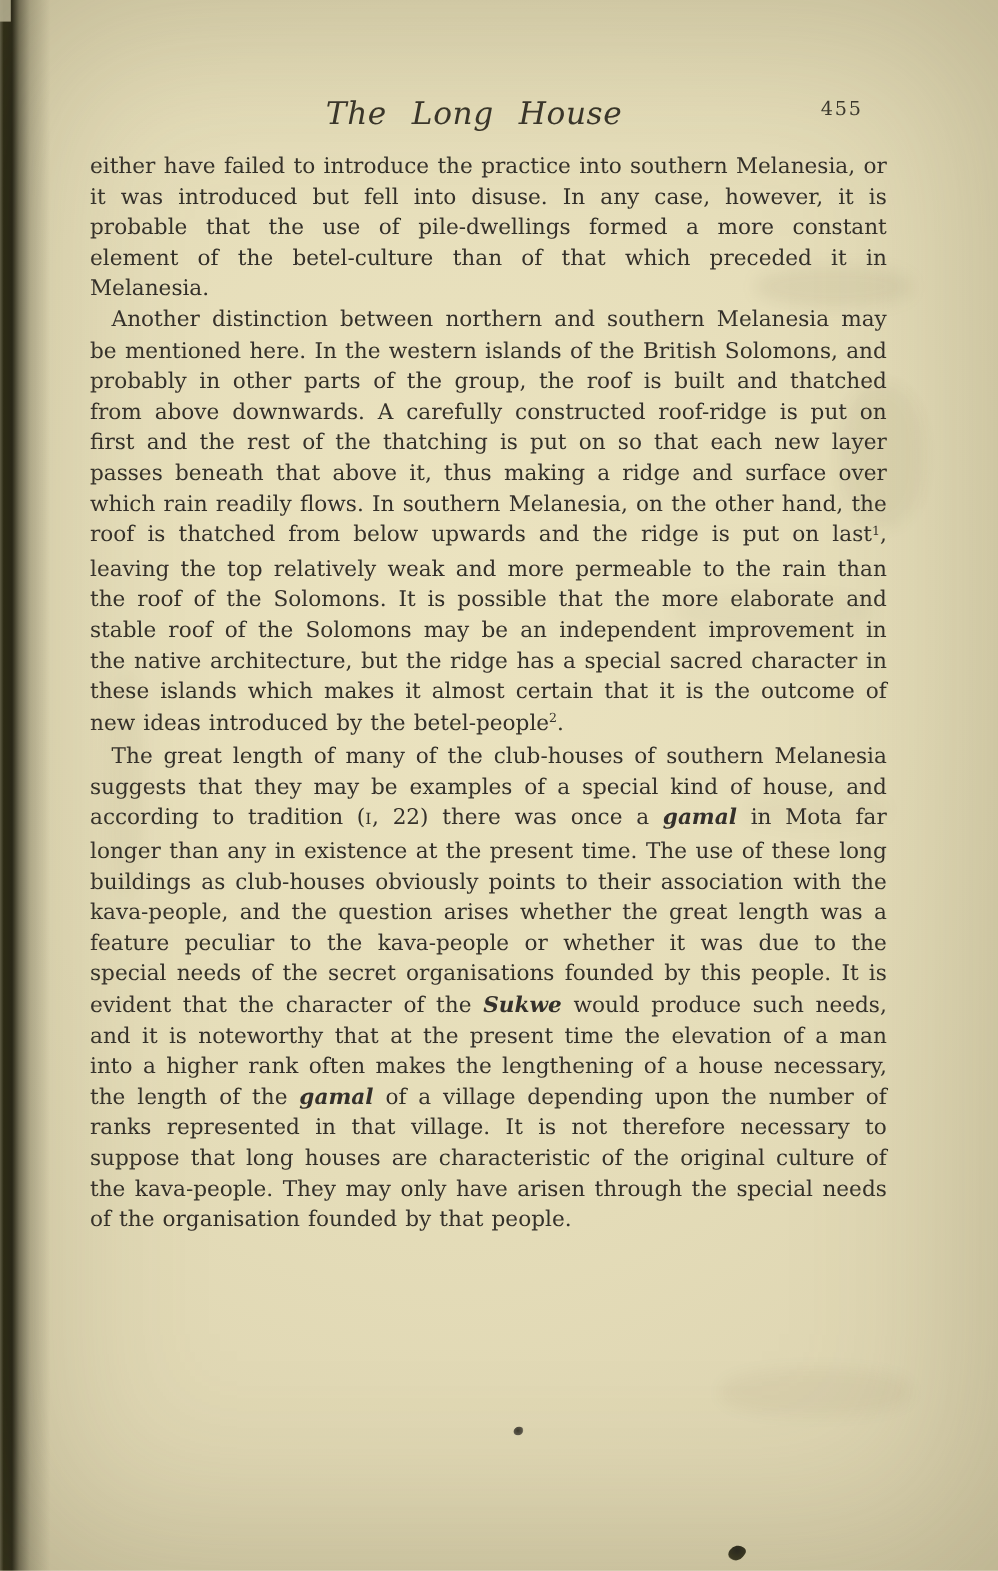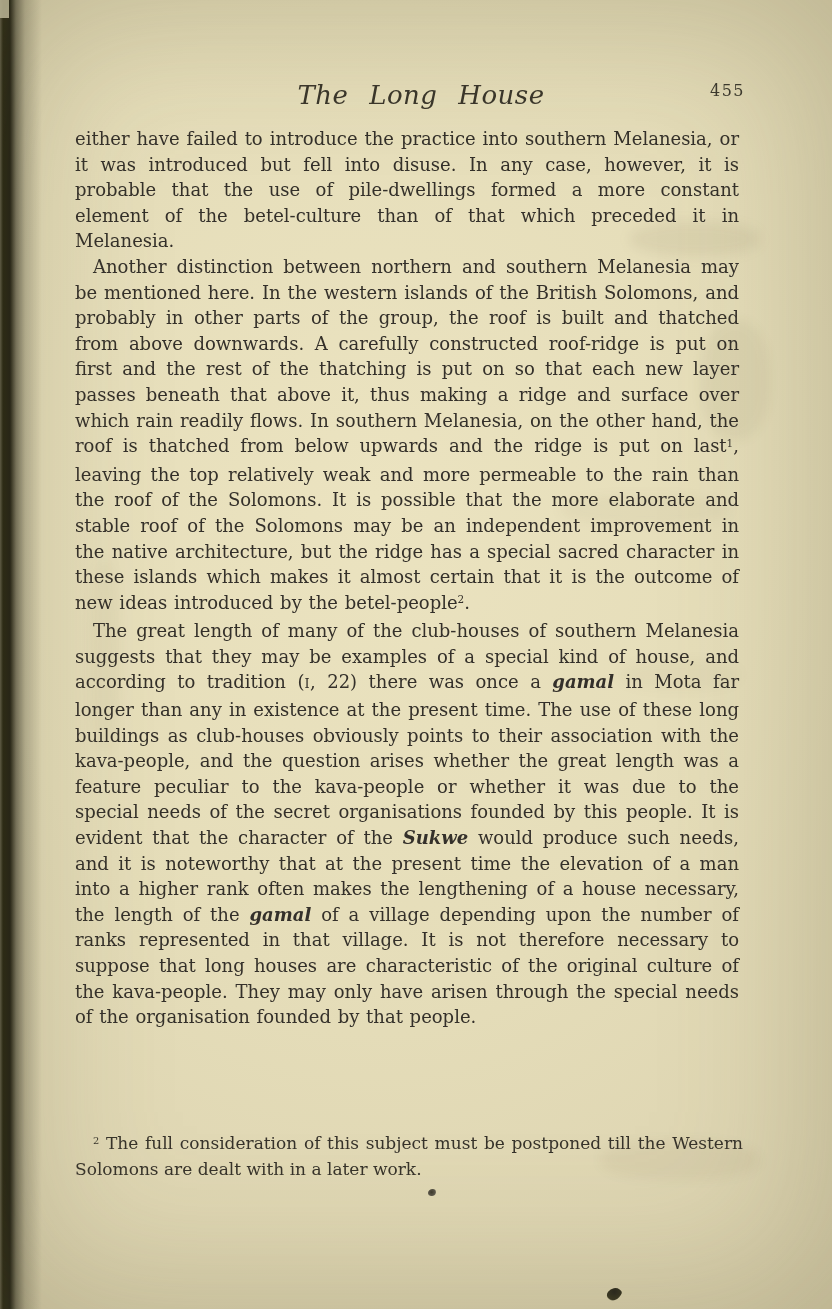--- a/index.html
+++ b/index.html
@@ -55,21 +55,21 @@
   .blob.b1 { left: 630px; top: 222px; width: 130px; height: 34px; }
   .blob.b2 { left: 700px; top: 320px; width: 70px; height: 120px; opacity: .8; }
   .blob.b3 { left: 560px; top: 495px; width: 170px; height: 30px; opacity: .6; }
   .blob.b4 { left: 600px; top: 1140px; width: 160px; height: 40px; opacity: .7; }
   .blob.b5 { left: 90px; top: 560px; width: 30px; height: 190px; opacity: .5; }
   .blob.b6 { left: 620px; top: 660px; width: 120px; height: 30px; opacity: .5; }
 
   .running-head {
     position: absolute;
     top: 80px;
-    left: 89px;
+    left: 63px;
     width: 664px;
     height: 32px;
     color: #39352a;
   }
   .head-title {
     display: block;
     text-align: center;
     font-style: italic;
     font-size: 26px;
     word-spacing: 12px;
@@ -157,19 +157,18 @@
 
   <main class="text-block">
     <p class="para no-indent"><span>either have failed to introduce the practice into southern Melanesia, or it was introduced but fell into disuse.  In any case, however, it is probable that the use of pile-dwellings formed a more constant element of the betel-culture than of that which preceded it in Melanesia.</span></p>
 
     <p class="para"><span>Another distinction between northern and southern Melanesia may be mentioned here.  In the western islands of the British Solomons, and probably in other parts of the group, the roof is built and thatched from above downwards. A carefully constructed roof-ridge is put on first and the rest of the thatching is put on so that each new layer passes beneath that above it, thus making a ridge and surface over which rain readily flows.  In southern Melanesia, on the other hand, the roof is thatched from below upwards and the ridge is put on last</span><span class="sup">1</span><span>, leaving the top relatively weak and more permeable to the rain than the roof of the Solomons.  It is possible that the more elaborate and stable roof of the Solomons may be an independent improvement in the native architecture, but the ridge has a special sacred character in these islands which makes it almost certain that it is the outcome of new ideas introduced by the betel-people</span><span class="sup">2</span><span>.</span></p>
 
     <p class="para"><span>The great length of many of the club-houses of southern Melanesia suggests that they may be examples of a special kind of house, and according to tradition (</span><span class="sc">I</span><span>, 22) there was once a </span><span class="it">gamal</span><span> in Mota far longer than any in existence at the present time.  The use of these long buildings as club-houses obviously points to their association with the kava-people, and the question arises whether the great length was a feature peculiar to the kava-people or whether it was due to the special needs of the secret organisations founded by this people.  It is evident that the character of the </span><span class="it">Sukwe</span><span> would produce such needs, and it is noteworthy that at the present time the elevation of a man into a higher rank often makes the lengthening of a house necessary, the length of the </span><span class="it">gamal</span><span> of a village depending upon the number of ranks represented in that village. It is not therefore necessary to suppose that long houses are characteristic of the original culture of the kava-people.  They may only have arisen through the special needs of the organisation founded by that people.</span></p>
   </main>
 
   <footer class="footnotes">
-    <p class="footnote"><span class="sup">2</span><span> The full consideration of this subject must be postponed till the Western Solomons are dealt with in a later work.</span></p>
   </footer>
 
   <div class="ink-speck speck-1"></div>
   <div class="ink-speck speck-2"></div>
   <div class="vignette"></div>
 </div>
 
 </body></html>

